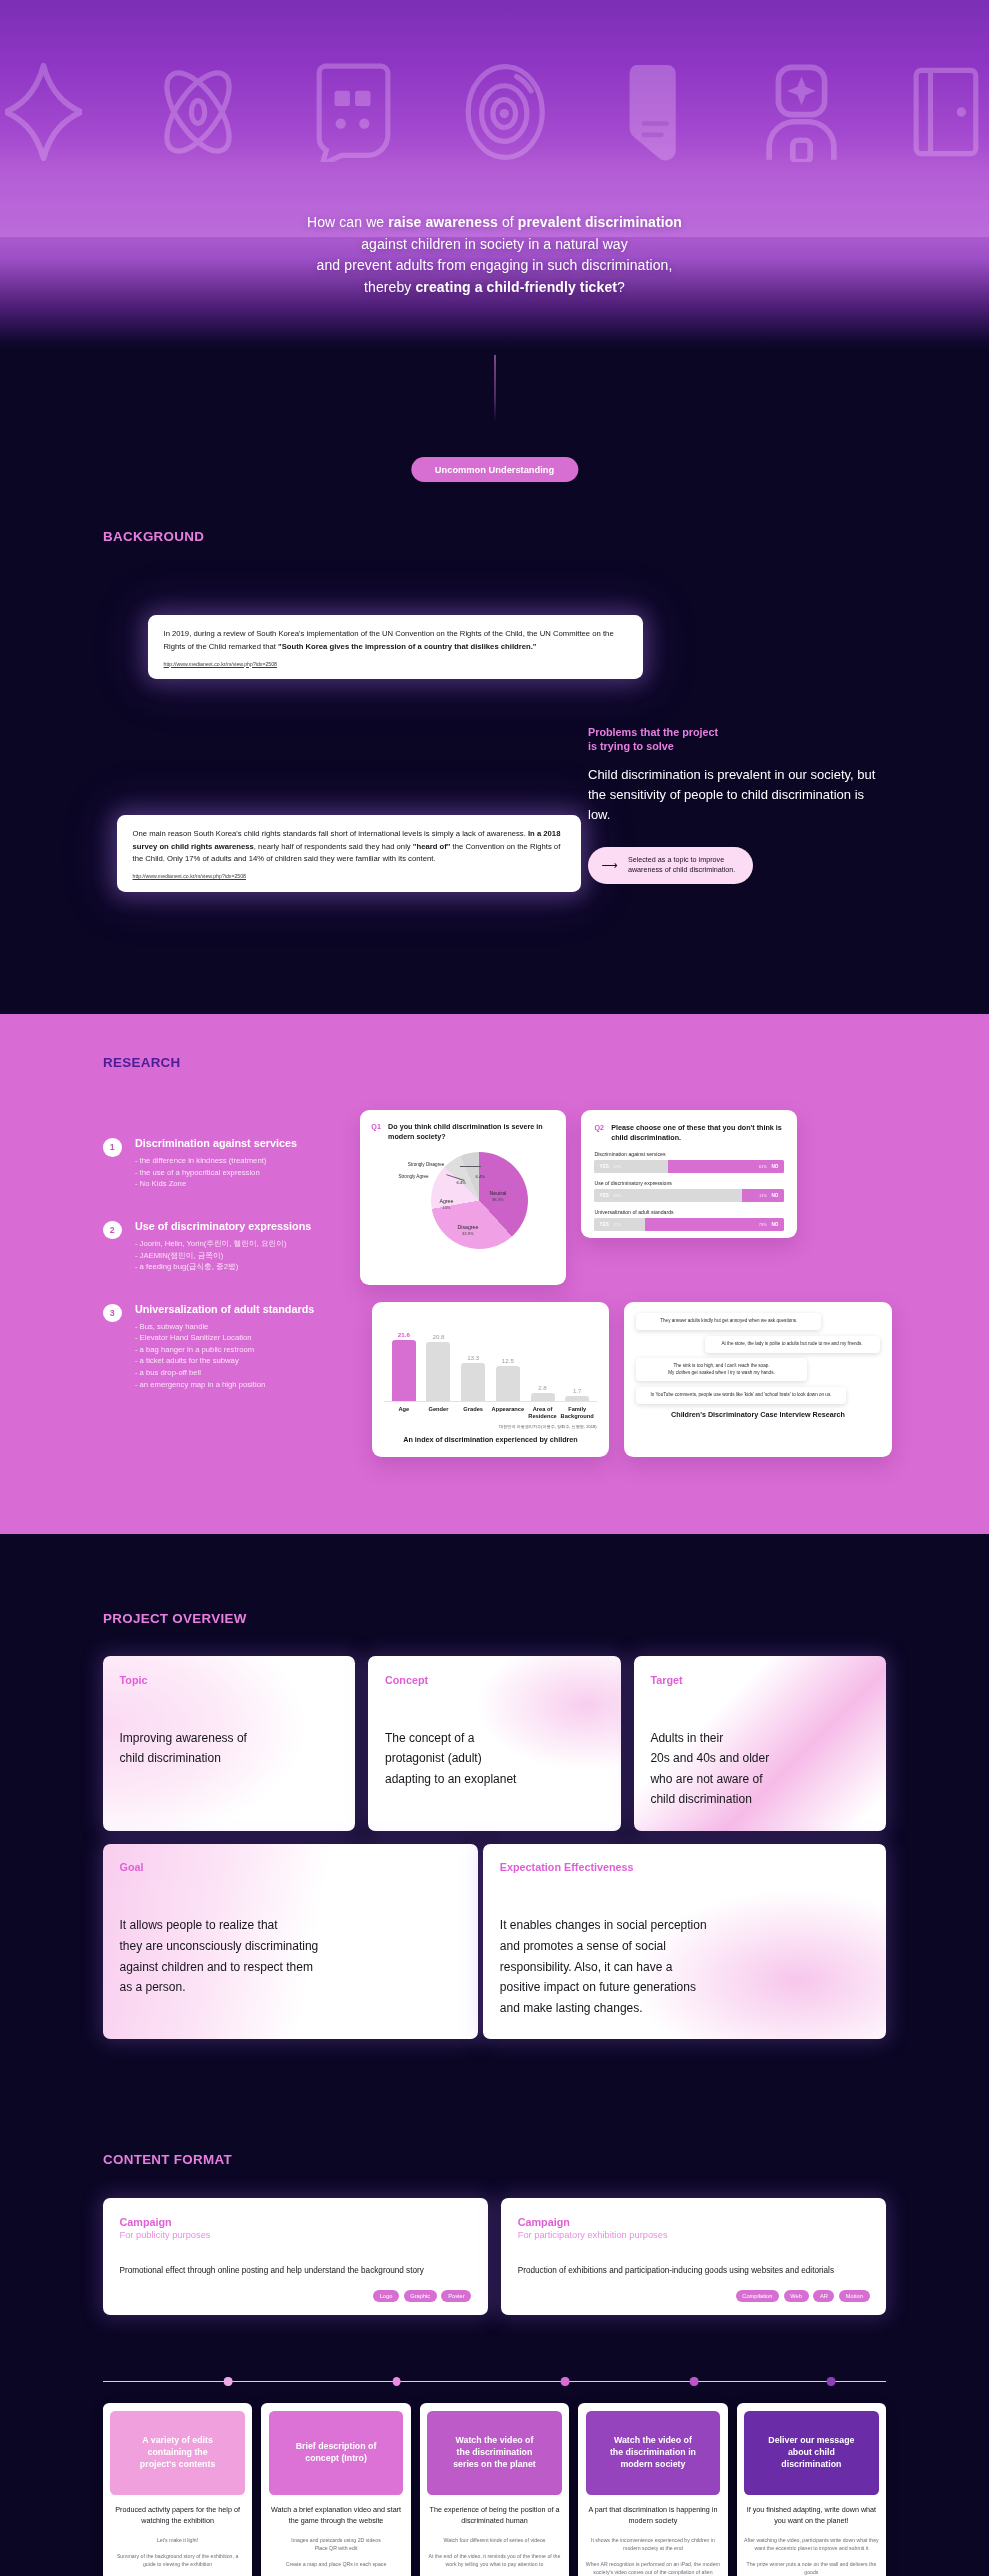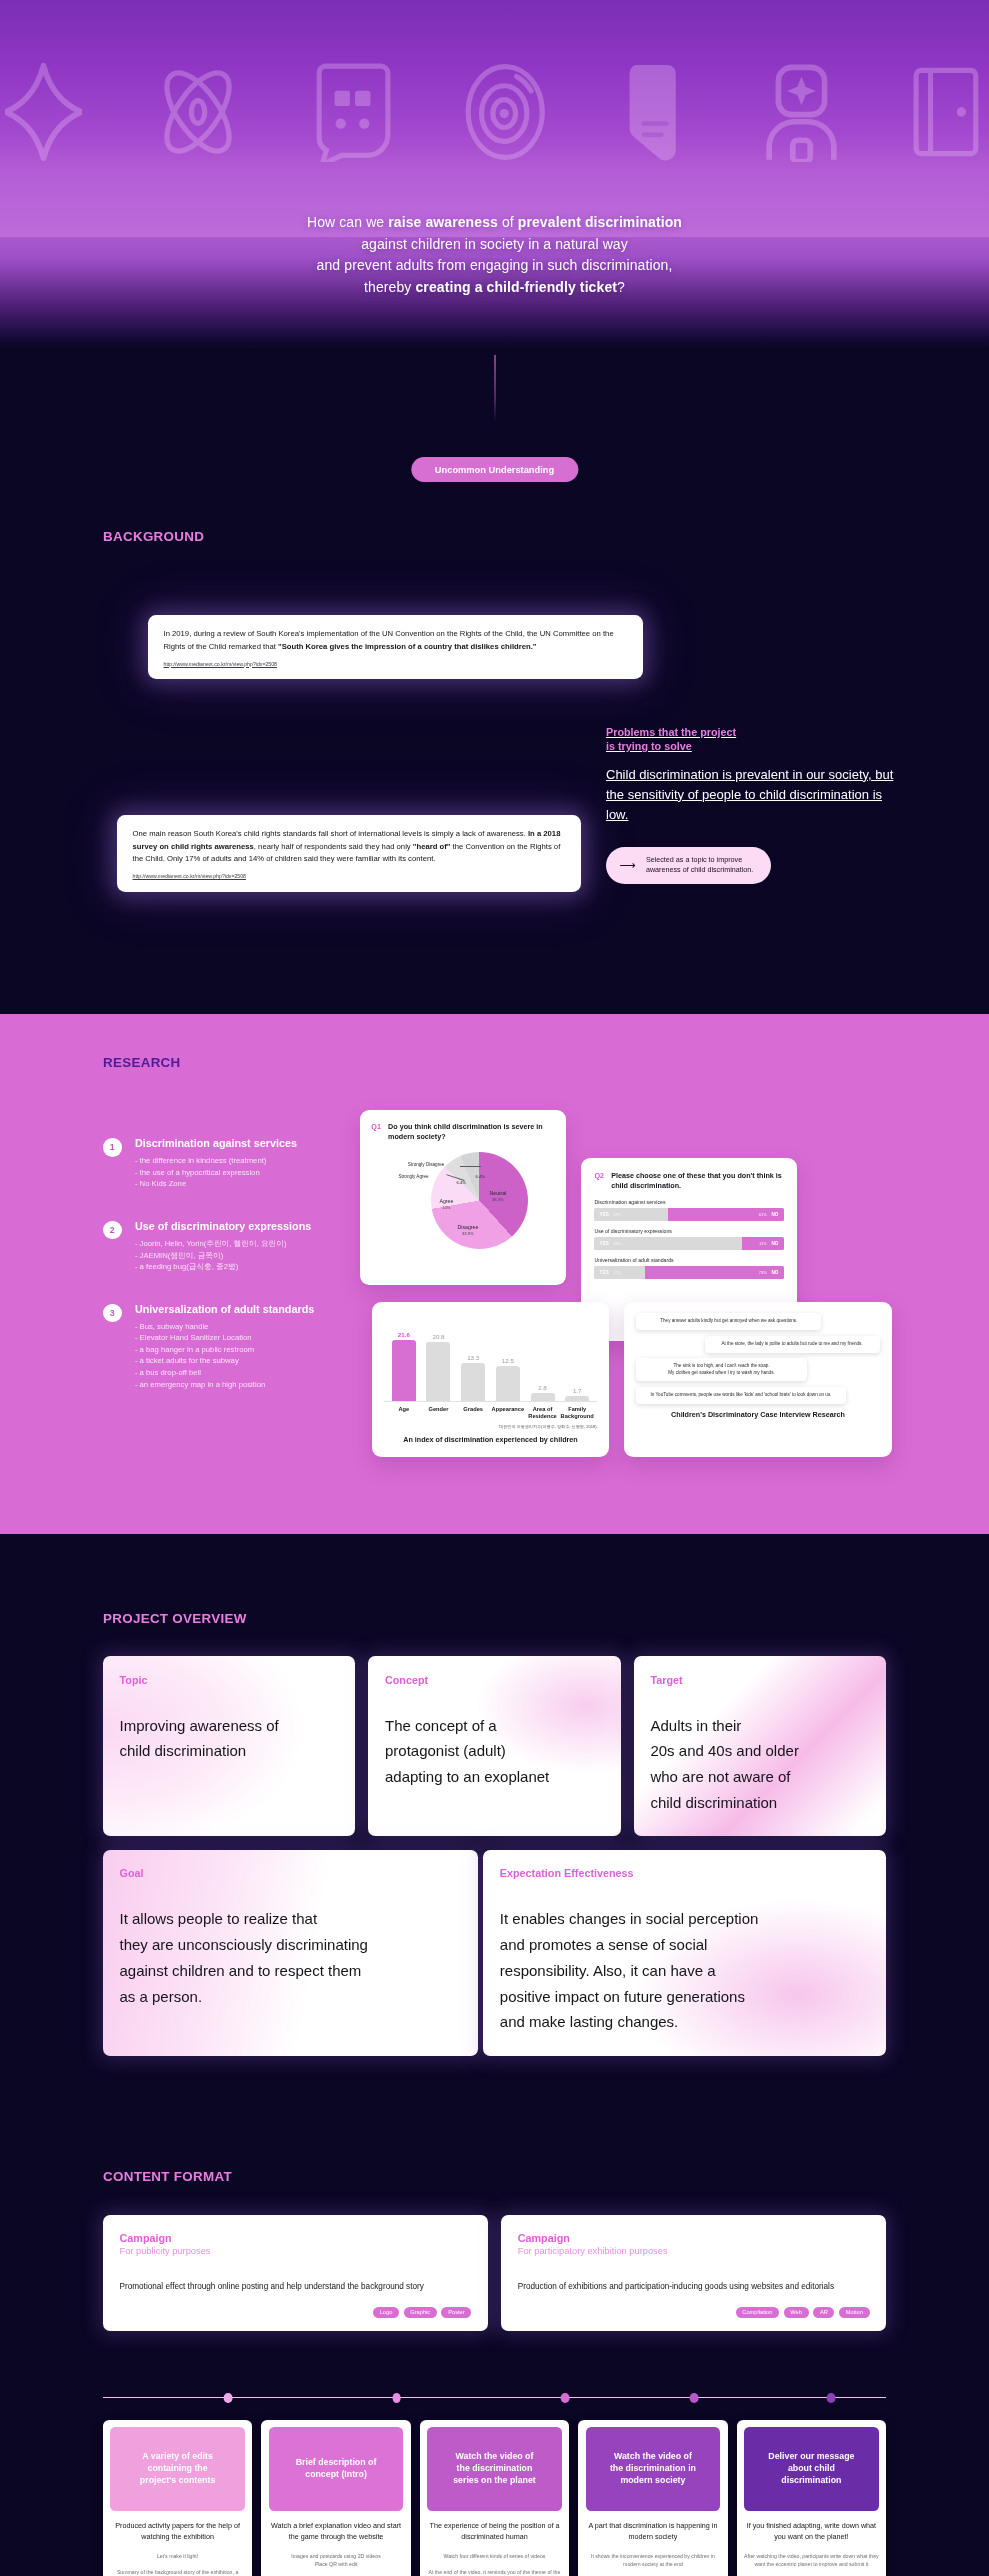--- a/index.html
+++ b/index.html
@@ -76,21 +76,21 @@
   .quote-src {
     display: block; margin-top: 6.2px;
     font-size: 5.2px; color: #3b3b46; text-decoration: underline;
     word-break: break-all;
   }
   #qc1 { left: 148px; top: 95px; width: 495px; }
   #qc2 { left: 101px; top: 201px; width: 402px; }
   #qc3 { left: 117px; top: 295px; width: 464px; }
 
   .problems {
-    position: absolute; left: 606px; top: 205px; width: 289px; text-decoration: underline;
+    position: absolute; left: 588px; top: 205px; width: 289px;
   }
   .problems h3 {
     color: #e87fe0; font-size: 10.8px; font-weight: 700; line-height: 1.32;
   }
   .problems p {
     margin-top: 11.3px; font-size: 13px; line-height: 1.55; color: #fff; font-weight: 400;
   }
   .solve-pill {
     margin-top: 21.6px; display: inline-flex; align-items: center; gap: 10.3px;
     background: #fbdcf4; color: #1b1021; border-radius: 20.6px;
@@ -114,21 +114,21 @@
   }
   .rtitle { font-size: 10.8px; font-weight: 700; color: #fff; }
   .rsub { margin-top: 6.2px; font-size: 7.7px; line-height: 1.5; color: #fbe3f8; }
 
   .rcard {
     position: absolute; background: #fff; border-radius: 9.3px;
     box-shadow: 0 8.2px 20.6px rgba(110,30,120,.22);
     color: #1a1a22;
   }
   #rc-q1 { left: 360px; top: 40px;  width: 206px; height: 175px; padding: 12.4px 11.3px; }
-  #rc-q2 { left: 581px; top: 40px; width: 216px; height: 183px; padding: 13.4px 13.4px; margin-top: 48px; }
+  #rc-q2 { left: 581px; top: 40px; width: 216px; height: 128px; padding: 13.4px 13.4px; }
   #rc-bar { left: 372px; top: 232px; width: 237px; height: 155px; padding: 11.3px 12.4px 9.3px; }
   #rc-int { left: 624px; top: 232px; width: 268px; height: 155px; padding: 11.3px 12.4px; }
 
   .q-head { display: flex; gap: 7.2px; align-items: flex-start; }
   .q-tag { color: #d950cf; font-weight: 700; font-size: 7.2px; flex: 0 0 auto; }
   .q-text { font-weight: 700; font-size: 7.2px; line-height: 1.35; color: #16161c; }
 
   
   .pie-wrap { position: relative; margin: 6.2px auto 0; width: 129px; height: 106px; }
   .pie {
@@ -197,21 +197,21 @@
   .po-heading { margin-left: 103px; }
   .grid3 { display: flex; gap: 13.4px; padding: 30px 103px 0 103px; }
   .grid2 { display: flex; gap: 5px; padding: 13.4px 103px 0 103px; }
 
   .ocard {
     border-radius: 7.2px; padding: 17.5px 16.5px 20.6px 16.5px; color: #15151b;
     position: relative; overflow: hidden;
     box-shadow: 0 0 20.6px 3.1px rgba(175,120,250,.22);
   }
   .ocard .olabel { color: #e05fd8; font-size: 10.8px; font-weight: 700; position: relative; z-index: 2; }
-  .ocard .obody { margin-top: 27px; font-size: 15px; line-height: 1.72; position: relative; z-index: 2; }
+  .ocard .obody { margin-top: 42px; font-size: 12px; line-height: 1.72; position: relative; z-index: 2; }
   .ocard.g1 { flex: 1; min-height: 120px; background:
       radial-gradient(130% 110% at 0% 40%, #fbd9f3 0%, #fdeaf8 36%, #ffffff 62%); }
   .ocard.g2 { flex: 1; min-height: 120px; background:
       radial-gradient(70% 60% at 86% 28%, #f8cdee 0%, #ffffff 62%); }
   .ocard.g3 { flex: 1; min-height: 120px; background:
       linear-gradient(135deg, #ffffff 32%, #f6bbe8 62%, #ffffff 92%); }
   .ocard.g4 { flex: 1; min-height: 128px; background:
       linear-gradient(100deg, #f9cdef 0%, #fce4f6 30%, #ffffff 56%); }
   .ocard.g5 { flex: 1.08; min-height: 128px; background:
       radial-gradient(70% 80% at 78% 70%, #f7c6ec 0%, #ffffff 58%); }

